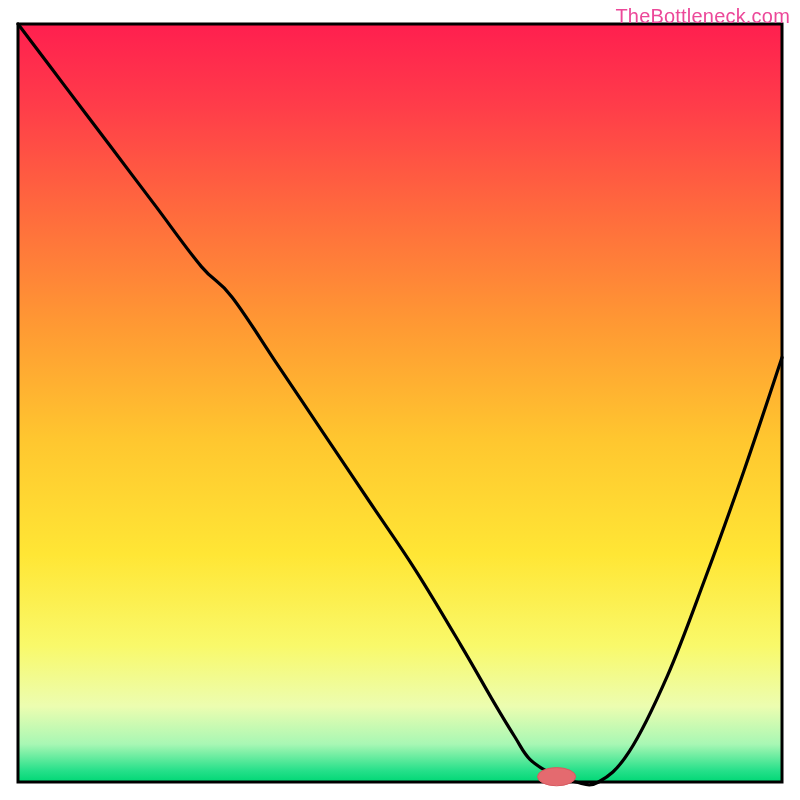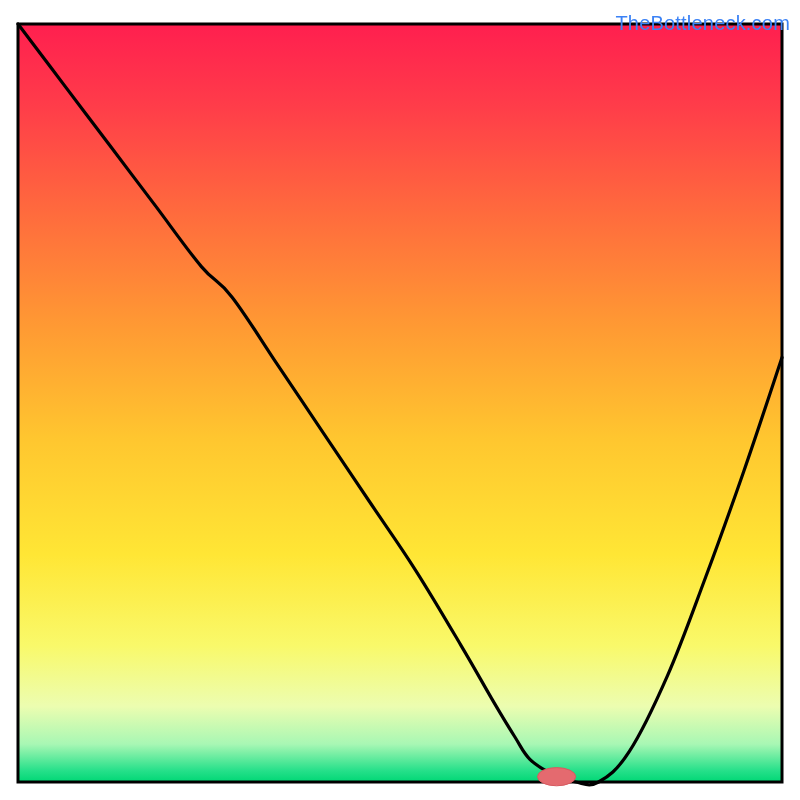--- a/index.html
+++ b/index.html
@@ -10,23 +10,23 @@
     background: #ffffff;
     font-family: Arial, Helvetica, sans-serif;
   }
   .stage {
     position: relative;
     width: 800px;
     height: 800px;
   }
   .watermark {
     position: absolute;
-    top: 12px;
+    top: 5px;
     right: 10px;
-    color: #3b82f6;
+    color: #ec4899;
     font-size: 20px;
     font-weight: 500;
     letter-spacing: 0.2px;
   }
   svg {
     display: block;
   }
 </style>
 </head>
 <body>

